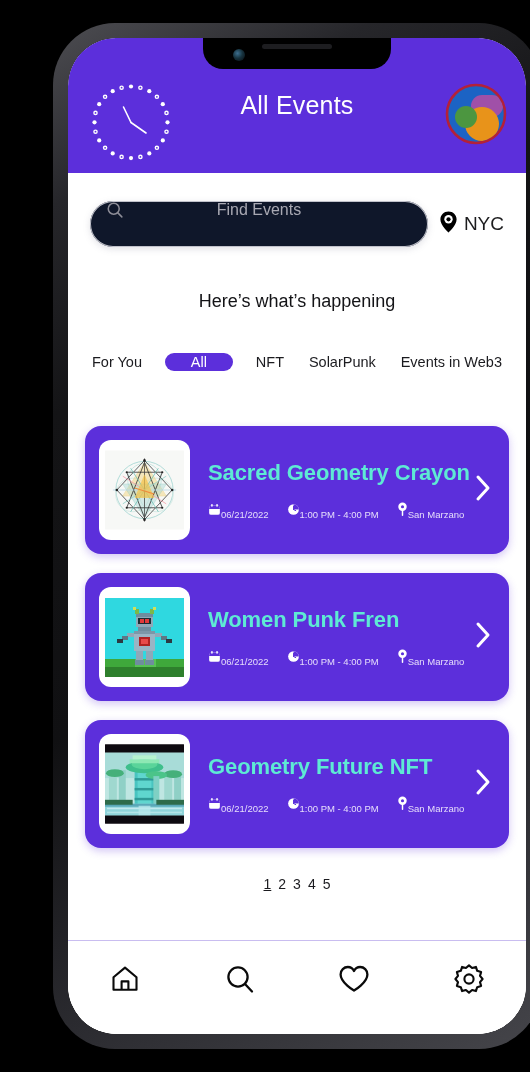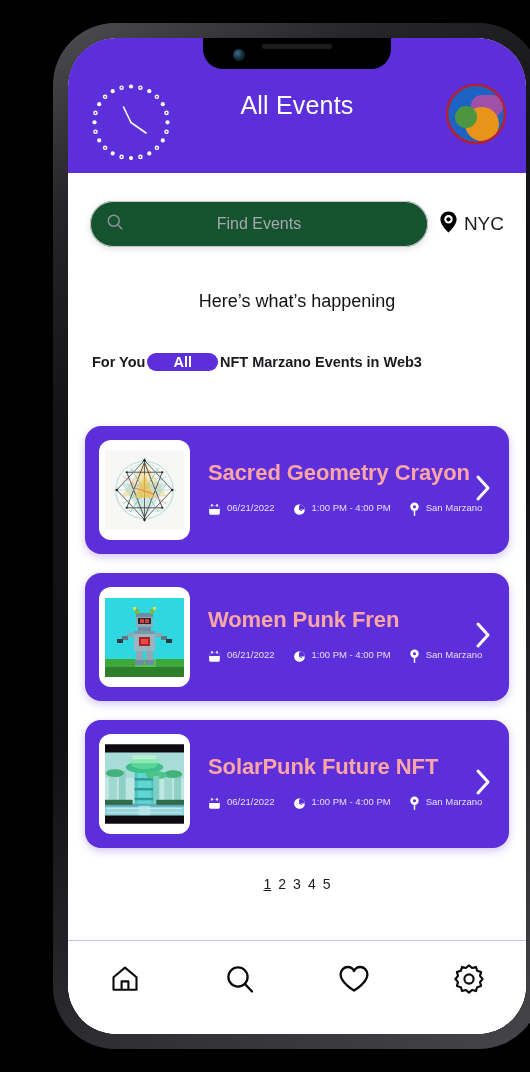--- a/index.html
+++ b/index.html
@@ -143,25 +143,25 @@
     display: flex;
     align-items: center;
     padding: 28px 18px 0 22px;
     gap: 10px;
   }
 
   .search-box {
     flex: 1;
     height: 46px;
     border-radius: 26px;
-    background: #14532d;
+    background: #0f172a;
     box-shadow: 0 2px 7px rgba(120,120,140,0.22),
                 0 0 0 1px rgba(225,225,232,0.85) inset;
     display: flex;
-    align-items: center;
+    align-items: flex-start;
     padding: 0 16px;
     position: relative;
   }
   .search-icon { flex: none; display: block; }
   .search-input {
     flex: 1;
     border: none;
     outline: none;
     background: transparent;
     text-align: center;
@@ -187,23 +187,23 @@
     text-align: center;
     font-size: 18px;
     color: #131316;
     font-weight: 400;
     margin-top: 44px;
   }
 
   .filters {
     display: flex;
     align-items: center;
+    justify-content: space-between;
     padding: 0 22px;
     margin-top: 38px;
-    font-weight: bold;
   }
   .filter-chip {
     font-size: 14.5px;
     color: #1b1b1f;
     padding: 4px 2px;
     cursor: pointer;
     white-space: nowrap;
   }
   .filter-chip.active {
     background: #5C2FDB;
@@ -256,36 +256,35 @@
     min-width: 0;
     padding-left: 18px;
     padding-right: 6px;
     display: flex;
     flex-direction: column;
     justify-content: center;
     gap: 16px;
   }
 
   .card-title {
-    color: #fca5a5;
+    color: #5eead4;
     font-size: 22px;
     font-weight: bold;
     letter-spacing: -0.1px;
     white-space: nowrap;
   }
 
   .card-meta {
     display: flex;
     align-items: center;
     gap: 18px;
   }
   .meta-item {
     display: flex;
-    align-items: flex-start;
-    gap: 6px;
+    align-items: flex-end;
   }
   .meta-text {
     color: #e6ddfb;
     font-size: 9.5px;
     white-space: nowrap;
   }
 
   .chevron {
     position: absolute;
     right: 16px;
@@ -426,21 +425,21 @@
               <span class="loc-label">NYC</span>
             </div>
           </div>
 
           <div class="headline">Here’s what’s happening</div>
 
           <div class="filters">
             <div class="filter-chip">For You</div>
             <div class="filter-chip active">All</div>
             <div class="filter-chip">NFT</div>
-            <div class="filter-chip">Marzano</div>
+            <div class="filter-chip">SolarPunk</div>
             <div class="filter-chip">Events in Web3</div>
           </div>
 
           <div class="cards">
 
             <div class="event-card">
               <div class="thumb-frame">
                 <div class="thumb">
                   <svg viewBox="0 0 80 80" aria-hidden="true">
                     <rect width="80" height="80" fill="#f7f8f6"></rect>
@@ -631,21 +630,21 @@
                     <rect x="2" y="68" width="76" height="1.6" fill="#cfeef2" opacity="0.6"></rect>
                     <rect x="34" y="62" width="12" height="10" fill="#b8e8ec" opacity="0.75"></rect>
                     <rect x="0" y="56" width="28" height="5" fill="#2e6b4a"></rect>
                     <rect x="52" y="56" width="28" height="5" fill="#2e6b4a"></rect>
                     <rect y="0" width="80" height="8" fill="#0e0a10"></rect>
                     <rect y="72" width="80" height="8" fill="#0e0a10"></rect>
                   </svg>
                 </div>
               </div>
               <div class="card-main">
-                <div class="card-title">SolarPunk Future NFT</div>
+                <div class="card-title">Geometry Future NFT</div>
                 <div class="card-meta">
                   <div class="meta-item">
                     <span>
                       <svg width="13" height="13" viewBox="0 0 16 16" aria-hidden="true">
                         <rect x="1.4" y="3" width="13.2" height="11.6" rx="2.4" fill="#ffffff"></rect>
                         <rect x="1.4" y="3" width="13.2" height="3.4" rx="1.6" fill="#5C2FDB"></rect>
                         <rect x="3.9" y="1.2" width="1.9" height="3.4" rx="0.9" fill="#ffffff"></rect>
                         <rect x="10.2" y="1.2" width="1.9" height="3.4" rx="0.9" fill="#ffffff"></rect>
                         <rect x="1.4" y="6.1" width="13.2" height="1.3" fill="#5C2FDB"></rect>
                       </svg>

